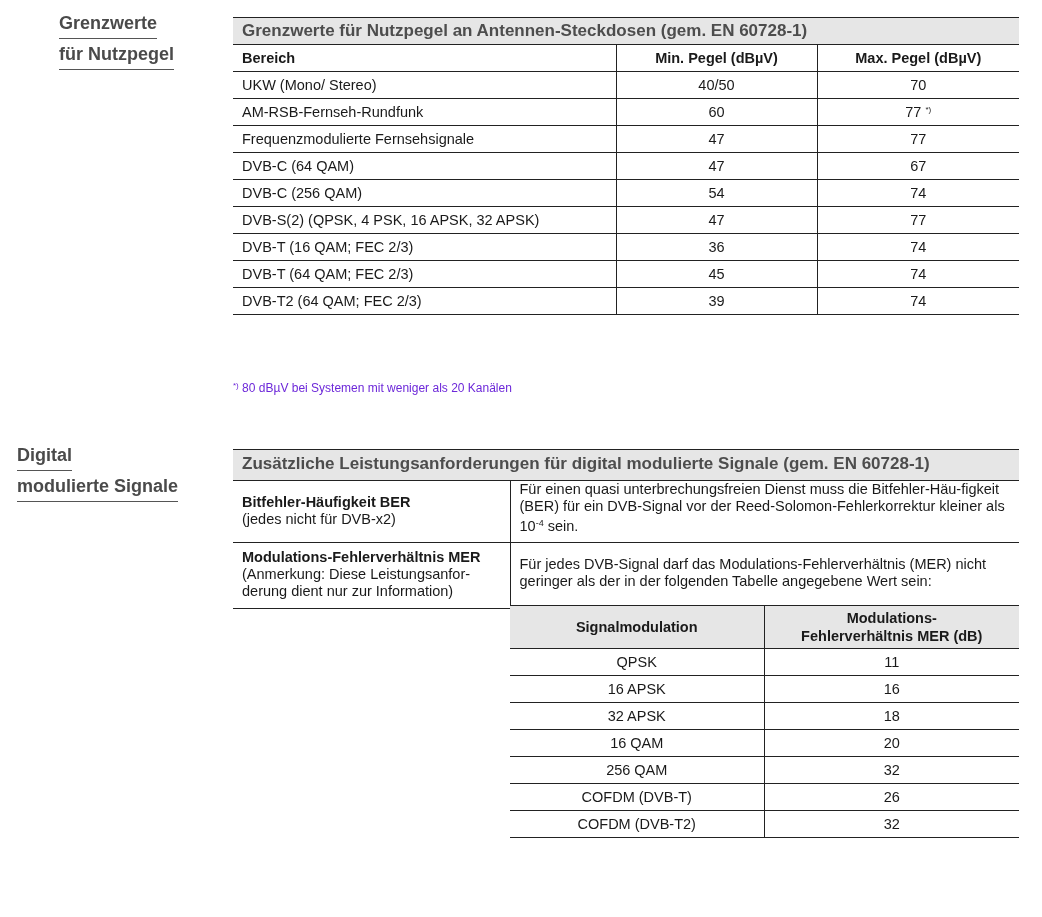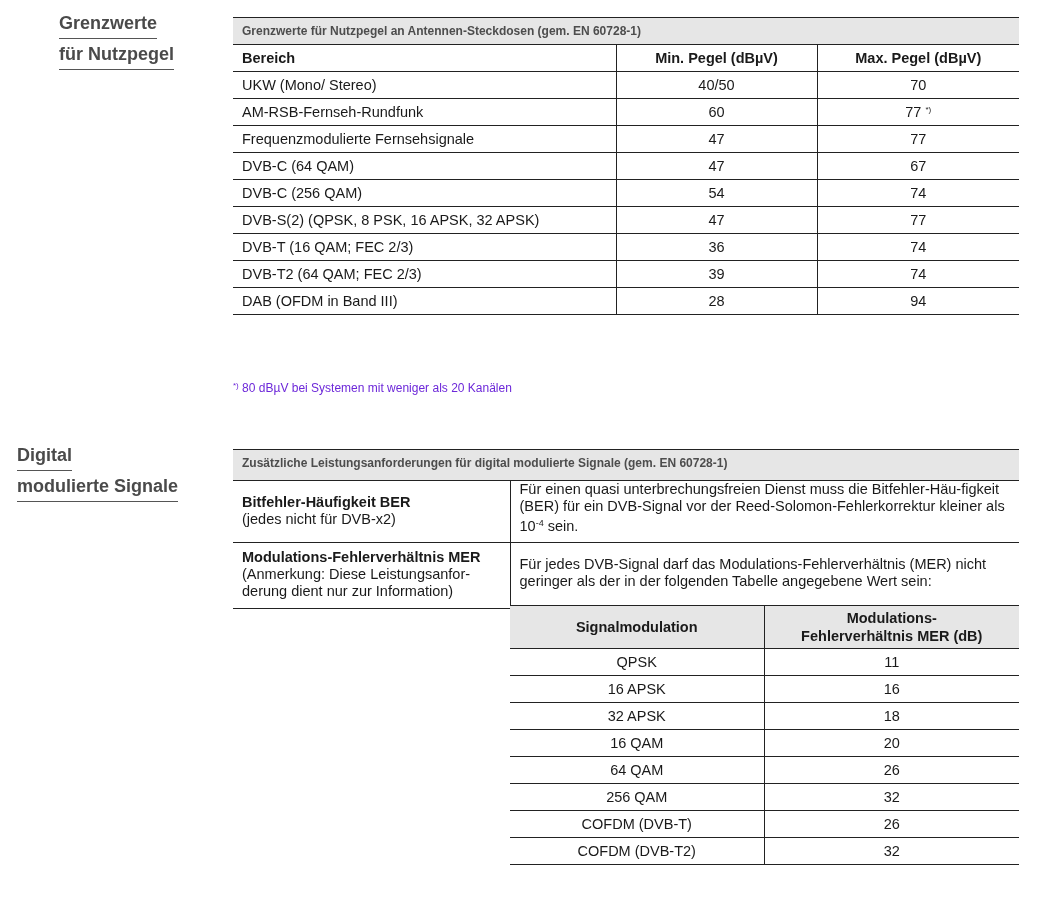--- a/index.html
+++ b/index.html
@@ -42,21 +42,21 @@
   table.grid td, table.grid th {
     border-bottom: 1.3px solid #222;
     padding: 0 9px;
     height: 26px;
     vertical-align: middle;
   }
   table.grid .caption-row td {
     background: #e6e6e6;
     color: #4d4d4d;
     font-weight: bold;
-    font-size: 12px;
+    font-size: 17px;
     height: 26px;
     border-top: 1.3px solid #222;
   }
   table.grid th {
     font-weight: bold;
     text-align: center;
     color: #1a1a1a;
   }
   table.grid th.left { text-align: left; }
   table.grid td.c, table.grid th.c { text-align: center; }
@@ -179,38 +179,38 @@
       <td class="vr">DVB-C (64 QAM)</td>
       <td class="c vr">47</td>
       <td class="c">67</td>
     </tr>
     <tr>
       <td class="vr">DVB-C (256 QAM)</td>
       <td class="c vr">54</td>
       <td class="c">74</td>
     </tr>
     <tr>
-      <td class="vr">DVB-S(2) (QPSK, 8 PSK, 16 APSK, 32 APSK)</td>
+      <td class="vr">DVB-S(2) (QPSK, 4 PSK, 16 APSK, 32 APSK)</td>
       <td class="c vr">47</td>
       <td class="c">77</td>
     </tr>
     <tr>
       <td class="vr">DVB-T (16 QAM; FEC 2/3)</td>
       <td class="c vr">36</td>
       <td class="c">74</td>
     </tr>
     <tr>
+      <td class="vr">DVB-T (64 QAM; FEC 2/3)</td>
+      <td class="c vr">45</td>
+      <td class="c">74</td>
+    </tr>
+    <tr>
       <td class="vr">DVB-T2 (64 QAM; FEC 2/3)</td>
       <td class="c vr">39</td>
       <td class="c">74</td>
-    </tr>
-    <tr>
-      <td class="vr">DAB (OFDM in Band III)</td>
-      <td class="c vr">28</td>
-      <td class="c">94</td>
     </tr>
   </tbody>
 </table>
 
 <div class="footnote">
   <sup>*)</sup><span> 80 dBµV bei Systemen mit weniger als 20 Kanälen</span>
 </div>
 
 <div class="side-heading" style="top:440px;">
   <span class="line">Digital</span>
@@ -265,24 +265,20 @@
     </tr>
     <tr>
       <td class="c vr">32 APSK</td>
       <td class="c">18</td>
     </tr>
     <tr>
       <td class="c vr">16 QAM</td>
       <td class="c">20</td>
     </tr>
     <tr>
-      <td class="c vr">64 QAM</td>
-      <td class="c">26</td>
-    </tr>
-    <tr>
       <td class="c vr">256 QAM</td>
       <td class="c">32</td>
     </tr>
     <tr>
       <td class="c vr">COFDM (DVB-T)</td>
       <td class="c">26</td>
     </tr>
     <tr>
       <td class="c vr">COFDM (DVB-T2)</td>
       <td class="c">32</td>

